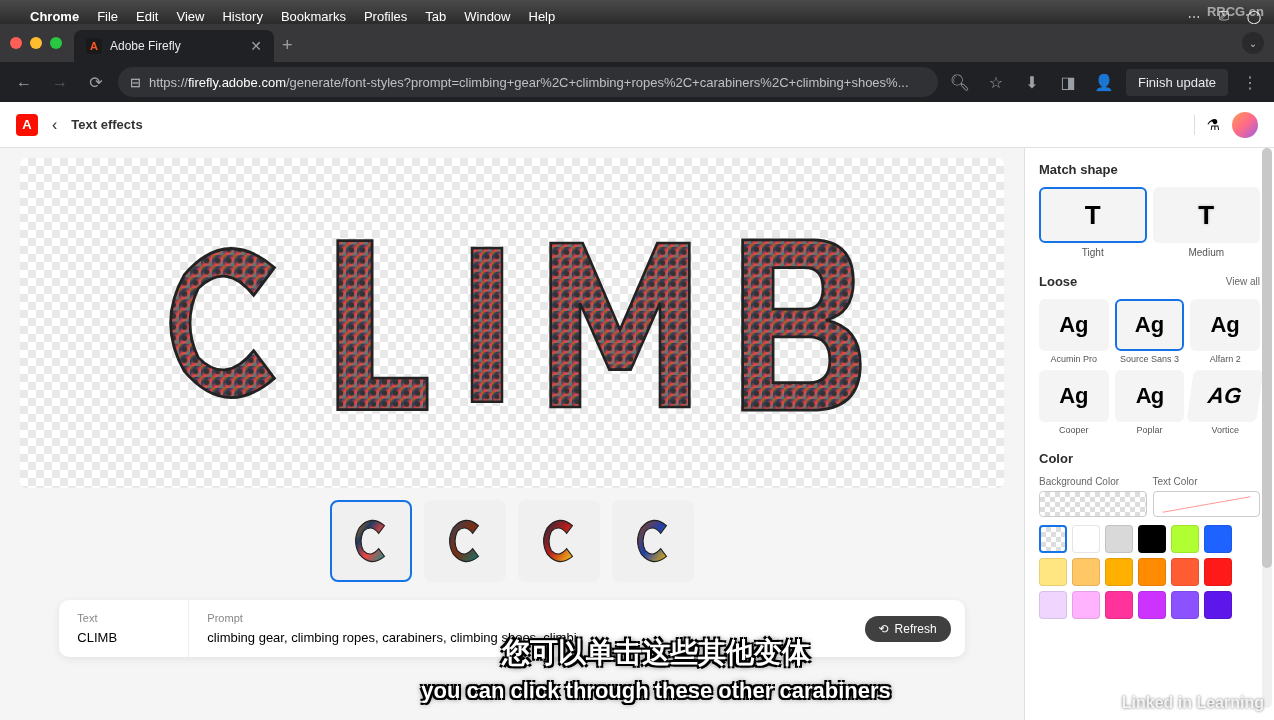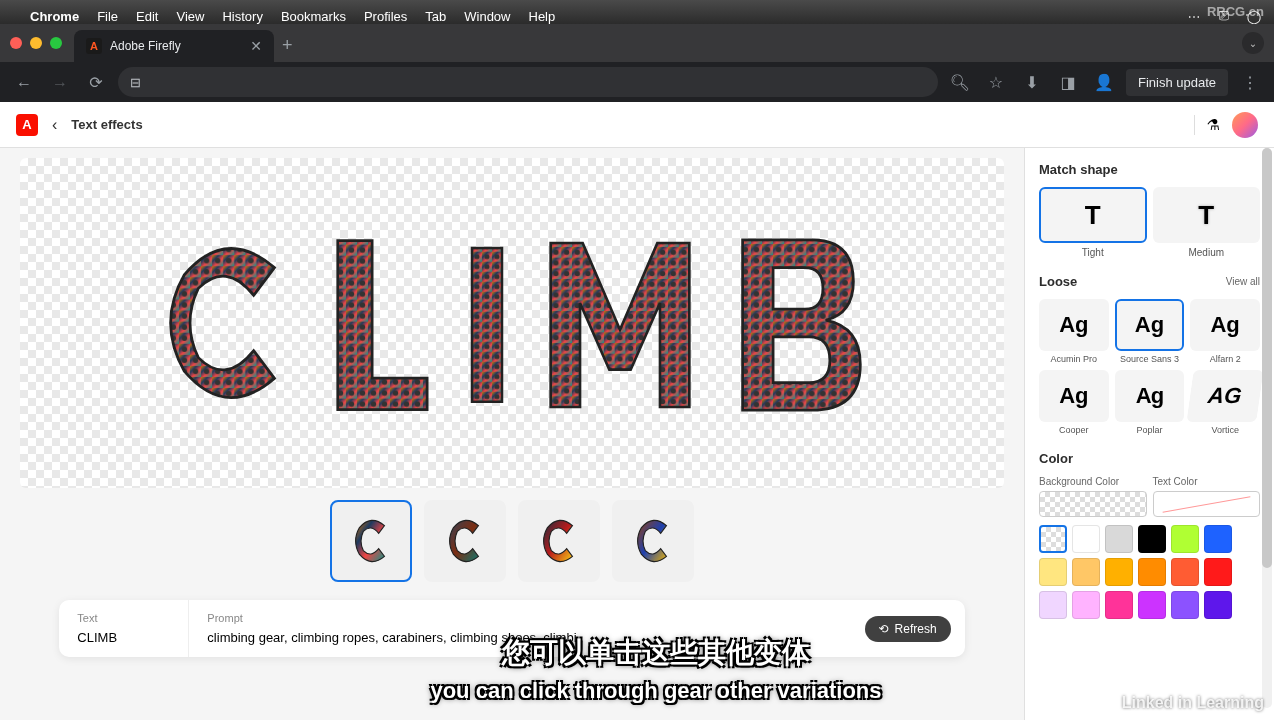--- a/index.html
+++ b/index.html
@@ -163,20 +163,23 @@
   <span class="new-tab">+</span>
   <div class="tab-dropdown">⌄</div>
 </div>
 
 <div class="chrome-toolbar">
   <span class="nav-btn">←</span>
   <span class="nav-btn" style="opacity:0.4">→</span>
   <span class="nav-btn">⟳</span>
   <div class="address-bar">
     <span>⊟</span>
+    <span>
+      <span>https://</span><span class="domain">firefly.adobe.com</span><span>/generate/font-styles?prompt=climbing+gear%2C+climbing+ropes%2C+carabiners%2C+climbing+shoes%...</span>
+    </span>
   </div>
   <span class="toolbar-icon">🔍︎</span>
   <span class="toolbar-icon">☆</span>
   <span class="toolbar-icon">⬇</span>
   <span class="toolbar-icon">◨</span>
   <span class="toolbar-icon">👤</span>
   <span class="finish-update">Finish update</span>
   <span class="toolbar-icon">⋮</span>
 </div>
 
@@ -397,15 +400,15 @@
     </div>
 
   </div>
 </div>
 
 <div class="scrollbar-right">
   <div class="scrollbar-thumb"></div>
 </div>
 
 <div class="caption-overlay caption-cn">您可以单击这些其他变体</div>
-<div class="caption-overlay caption-en">you can click through gear other variations</div>
+<div class="caption-overlay caption-en">you can click through these other carabiners</div>
 <div class="watermark-br">Linked in Learning</div>
 <div class="watermark-tr">RRCG.cn</div>
 
 </body></html>

